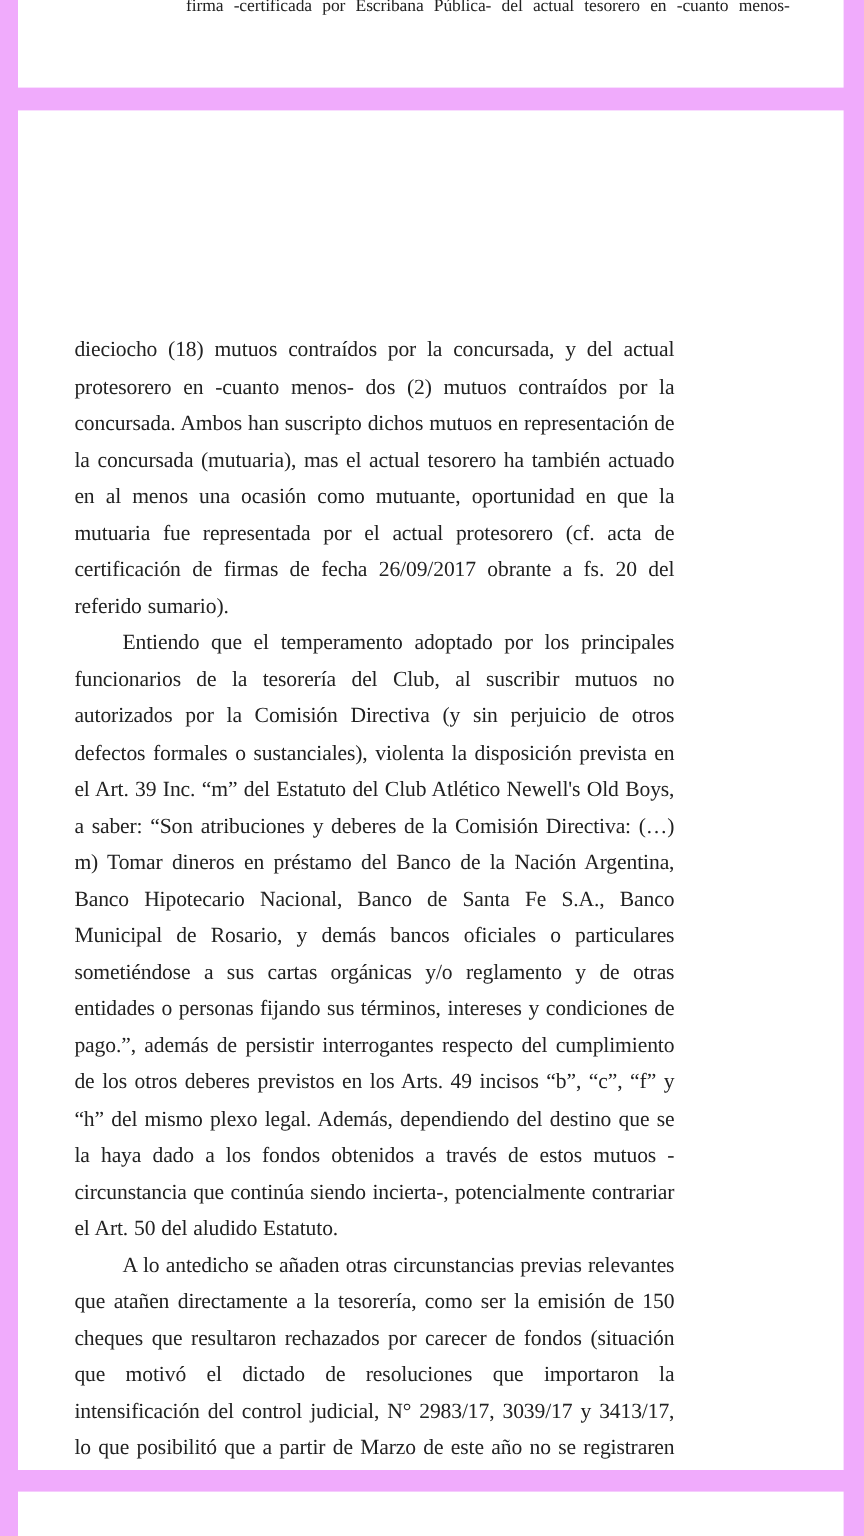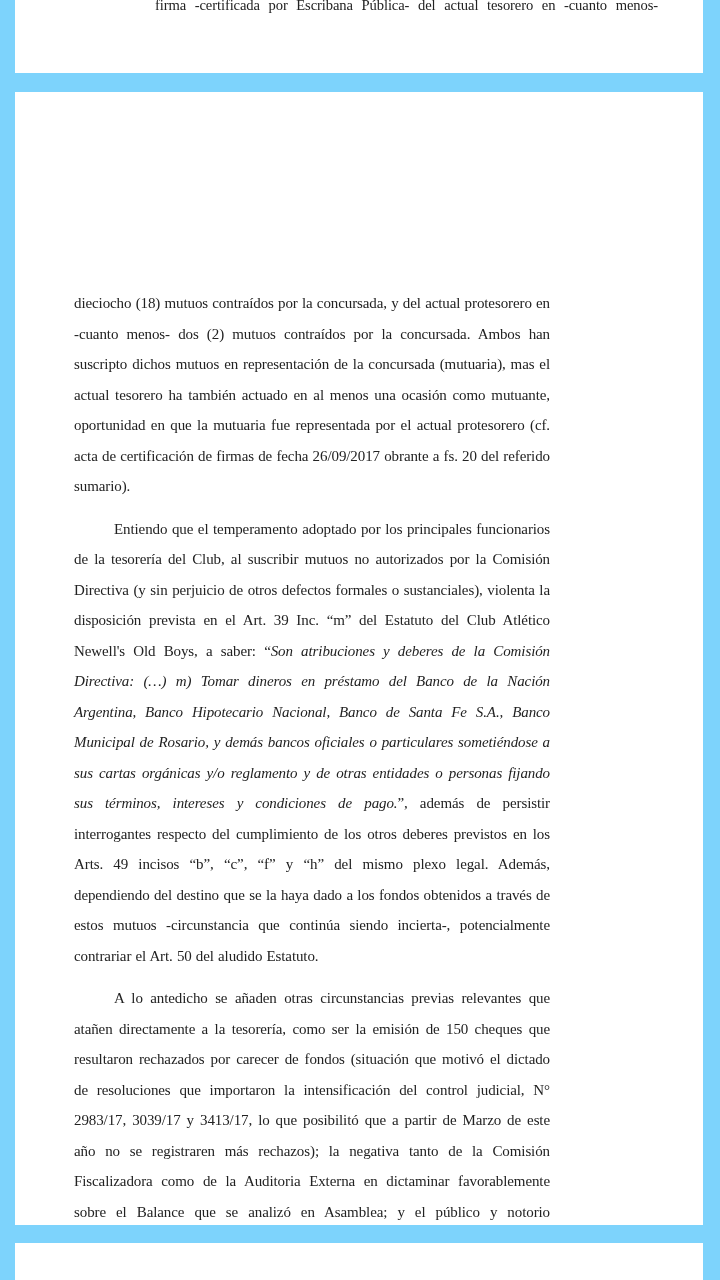--- a/index.html
+++ b/index.html
@@ -10,21 +10,21 @@
   body {
     width: 720px;
     height: 1280px;
     overflow: hidden;
     position: relative;
     font-family: "Liberation Serif", "DejaVu Serif", serif;
   }
   .viewer {
     position: absolute;
     inset: 0;
-    background: #7dd3fc;
+    background: #f0abfc;
   }
   .page {
     position: absolute;
     left: 15px;
     width: 688px;
     background: #ffffff;
     overflow: hidden;
   }
   .page-prev {
     top: 0;
@@ -49,36 +49,35 @@
     text-align-last: justify;
     letter-spacing: -0.1px;
   }
   .text-block {
     position: absolute;
     top: 184px;
     left: 47px;
     width: 500px;
   }
   .para {
-    margin: 12px;
-    font-size: 15px;
+    margin: 0;
+    font-size: 18px;
     line-height: 30.5px;
     color: #222222;
     text-align: justify;
     letter-spacing: -0.1px;
     word-spacing: 0.5px;
   }
   .para.indented {
     text-indent: 40px;
   }
   .para.justify-last {
     text-align-last: justify;
   }
   .seg-italic {
-    font-style: italic;
   }
 </style>
 </head>
 <body>
 
 <div class="viewer">
 
   <section class="page page-prev">
     <p class="frag-line">
       <span>firma -certificada por Escribana Pública- del actual tesorero en -cuanto menos-</span>

